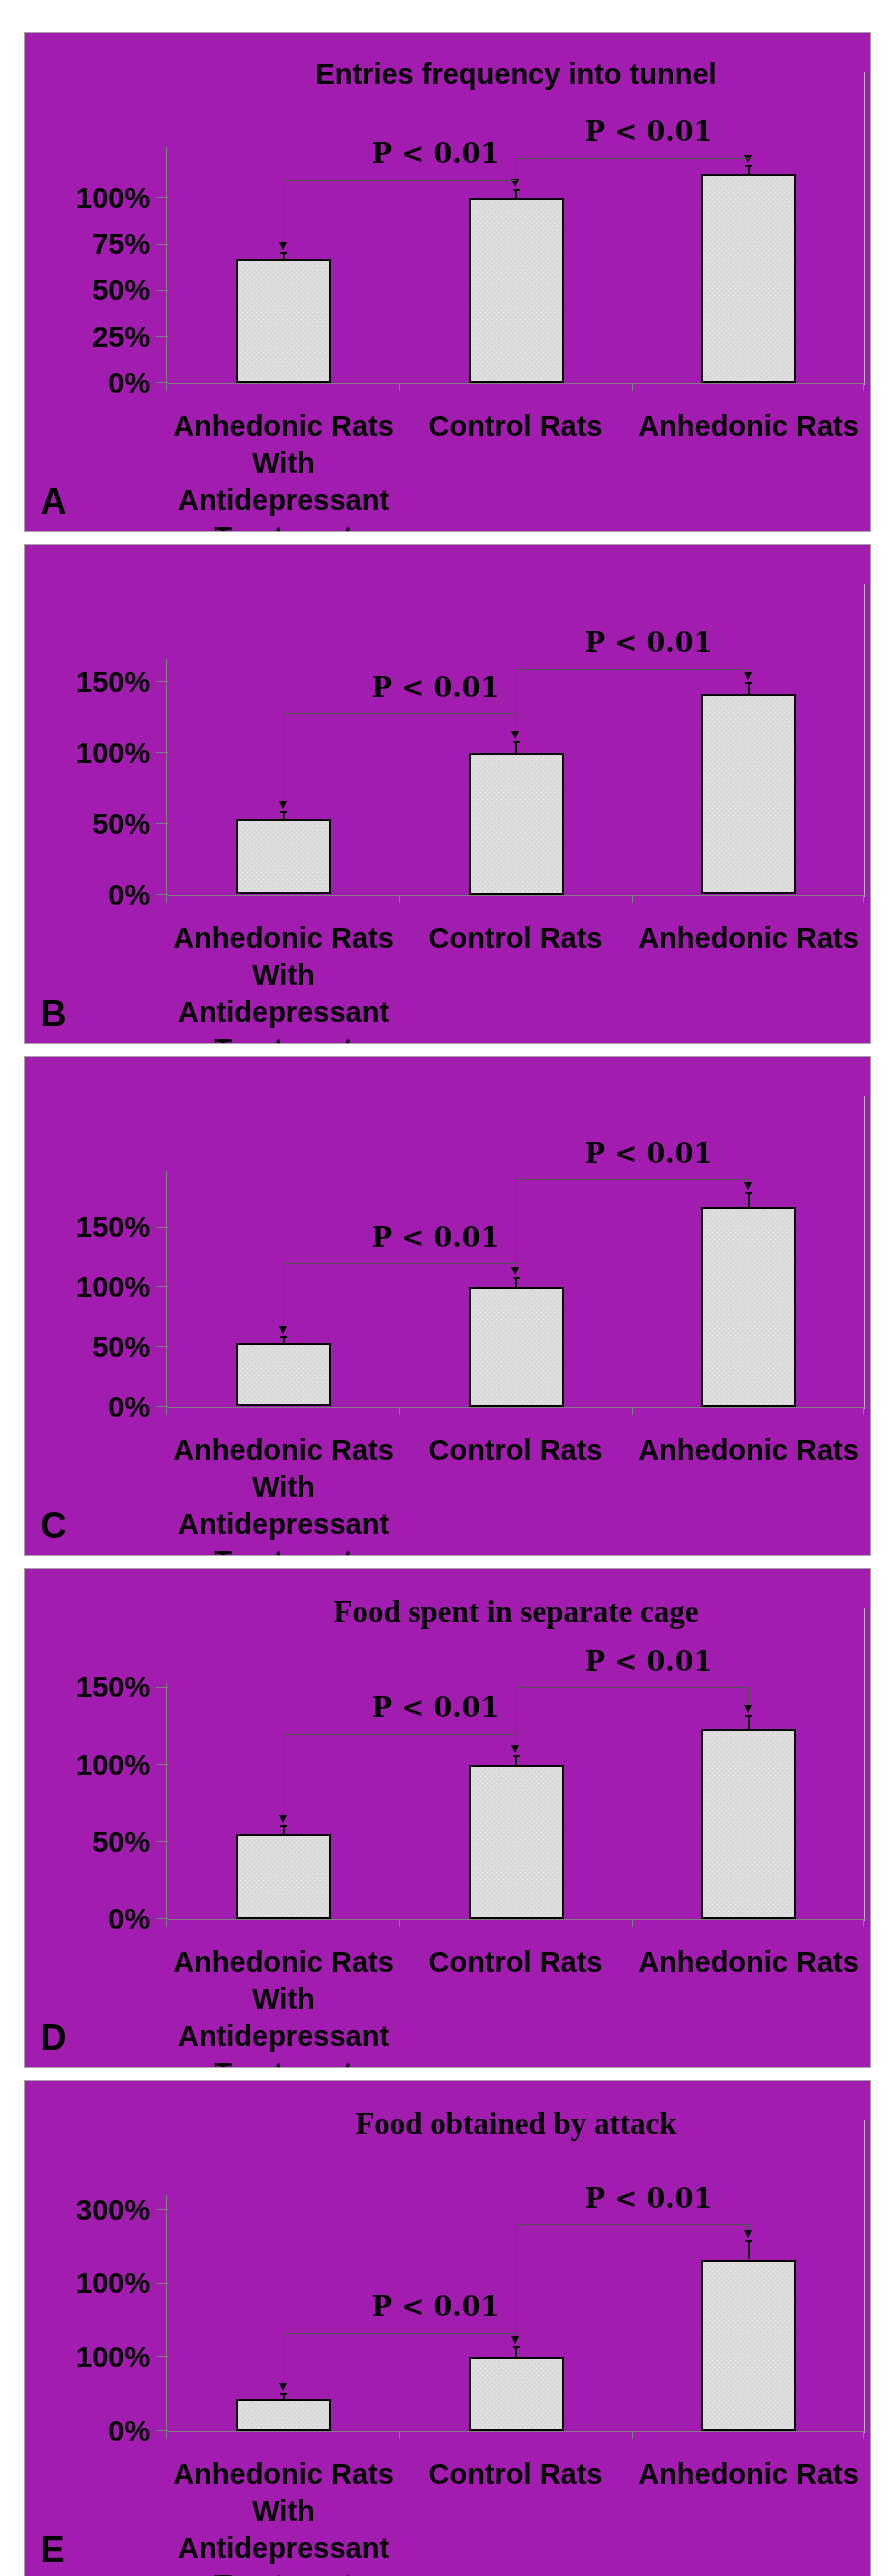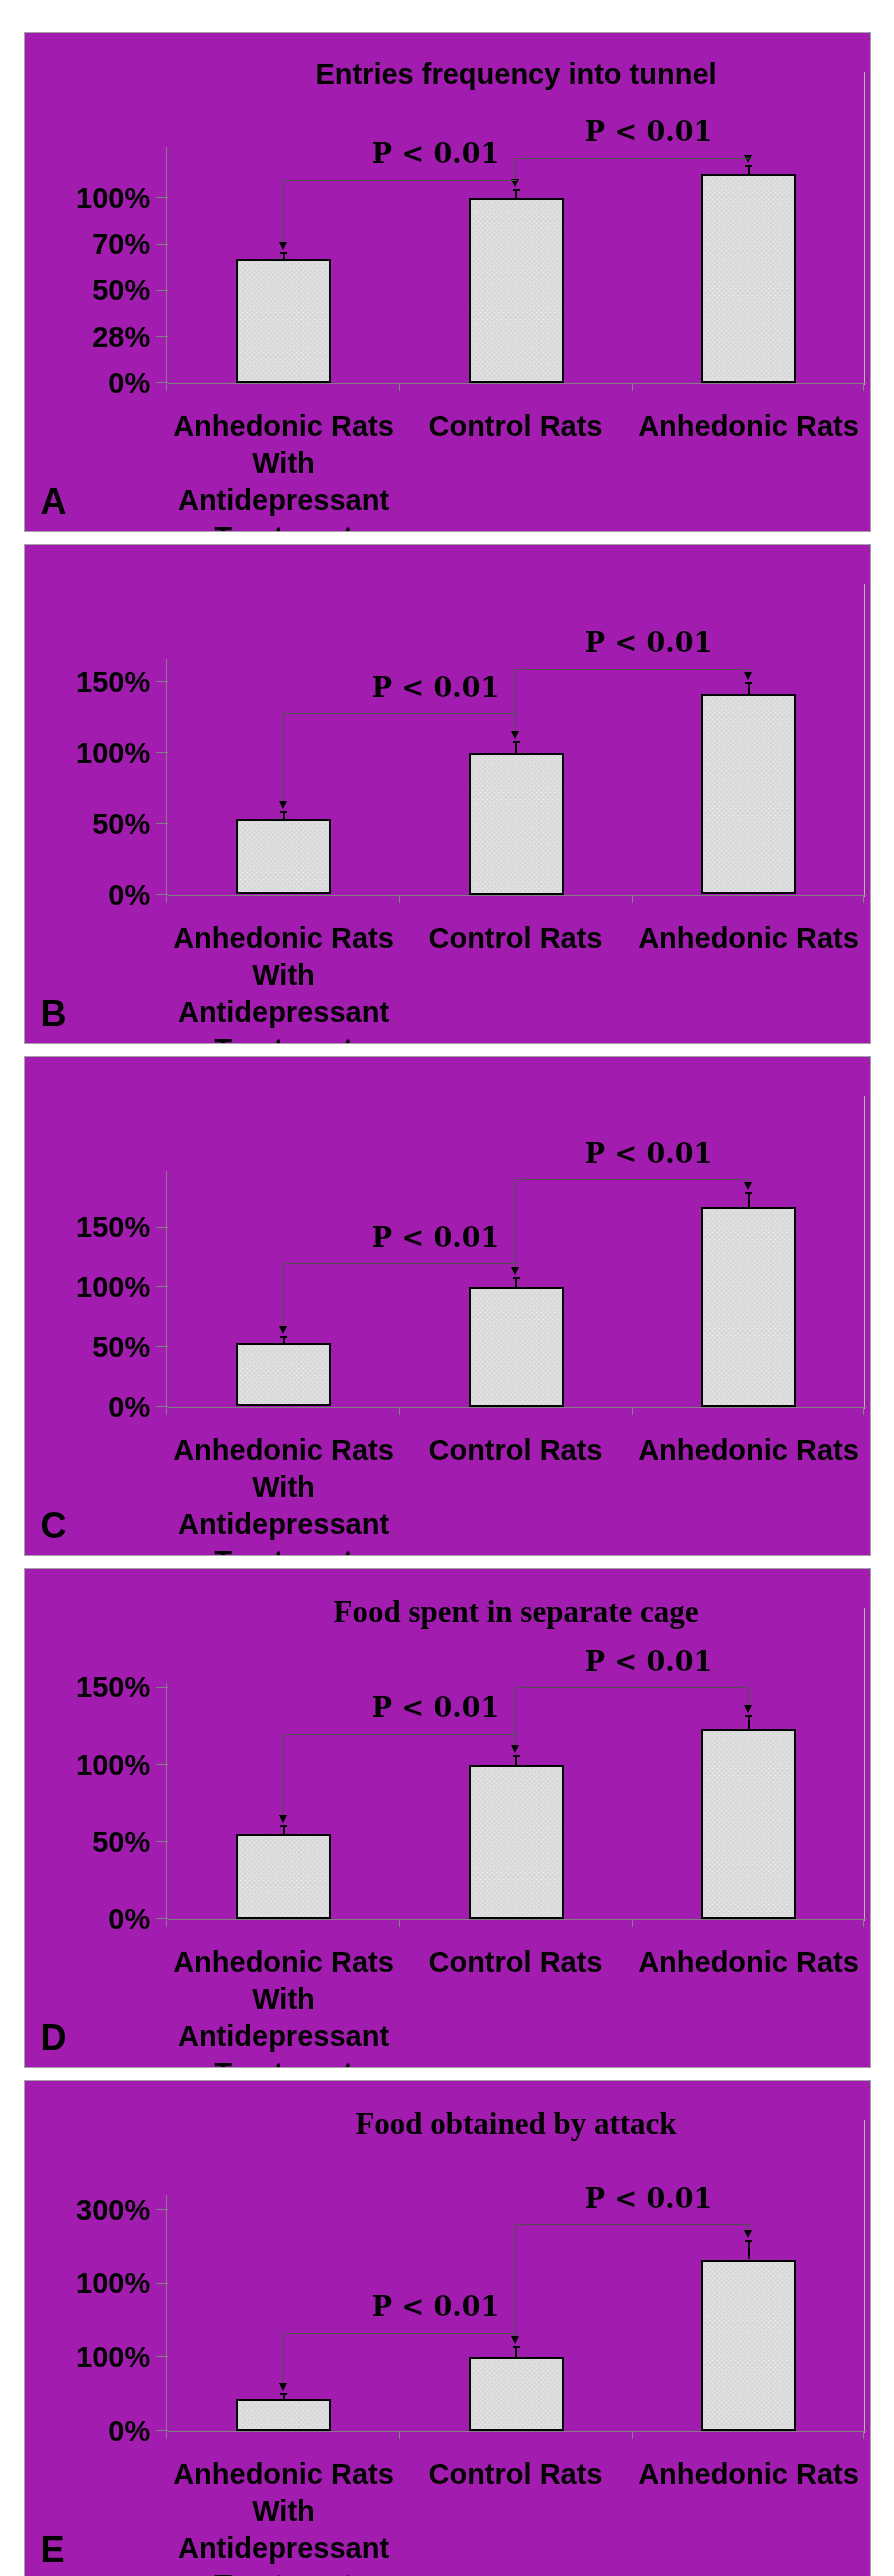--- a/index.html
+++ b/index.html
@@ -32,25 +32,25 @@
 <div id="figure-root">
     <div class="panel">
       <div class="chart-title title-sans">Entries frequency into tunnel</div>
       <div class="panel-letter">A</div>
       <div class="right-border" style="left: 839px; top: 39px; height: 313px;"></div>
       <div class="vline" style="left: 141px; top: 114px; height: 244px;"></div>
       <div class="hline" style="left: 143px; top: 350px; width: 698px;"></div>
       <div class="ytick-mark" style="left: 131px; top: 349px;"></div>
       <div class="ytick-label" style="top: 334px;">0%</div>
       <div class="ytick-mark" style="left: 131px; top: 303px;"></div>
-      <div class="ytick-label" style="top: 288px;">28%</div>
+      <div class="ytick-label" style="top: 288px;">25%</div>
       <div class="ytick-mark" style="left: 131px; top: 257px;"></div>
       <div class="ytick-label" style="top: 241px;">50%</div>
       <div class="ytick-mark" style="left: 131px; top: 211px;"></div>
-      <div class="ytick-label" style="top: 195px;">70%</div>
+      <div class="ytick-label" style="top: 195px;">75%</div>
       <div class="ytick-mark" style="left: 131px; top: 164px;"></div>
       <div class="ytick-label" style="top: 149px;">100%</div>
       <div class="xtick-mark" style="left: 374px; top: 350px;"></div>
       <div class="xtick-mark" style="left: 607px; top: 350px;"></div>
       <div class="xtick-mark" style="left: 838px; top: 350px;"></div>
       <div class="bar" style="left: 211px; top: 226px; width: 95px; height: 124px;"></div>
       <div class="whisker-stem" style="left: 258px; top: 221px; height: 5.5px;"></div>
       <div class="whisker-cap" style="left: 255px; top: 219px;"></div>
       <div class="bar" style="left: 444px; top: 165px; width: 95px; height: 185px;"></div>
       <div class="whisker-stem" style="left: 490px; top: 158px; height: 7.4px;"></div>

